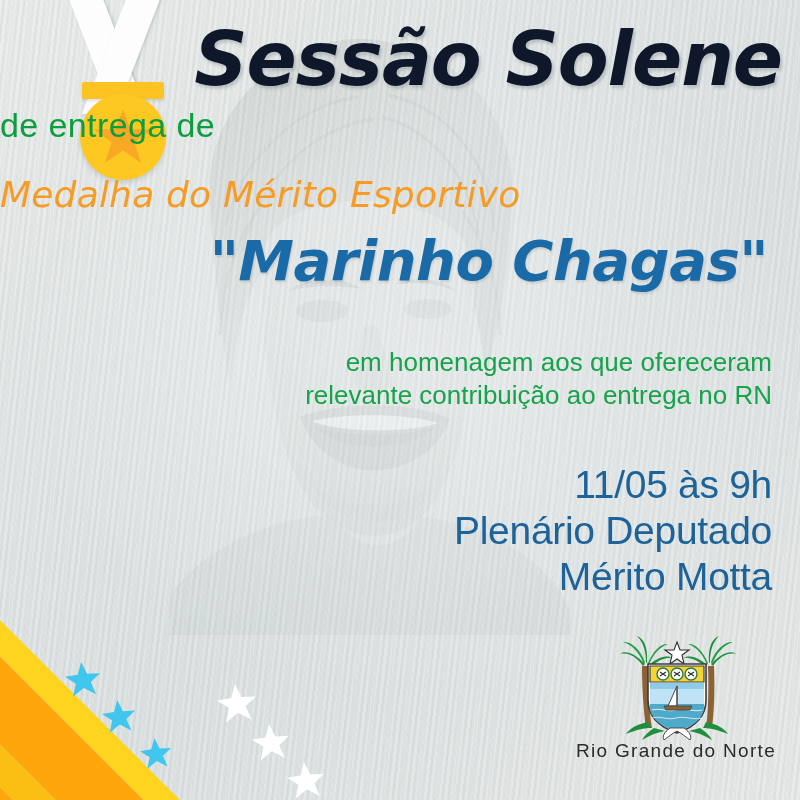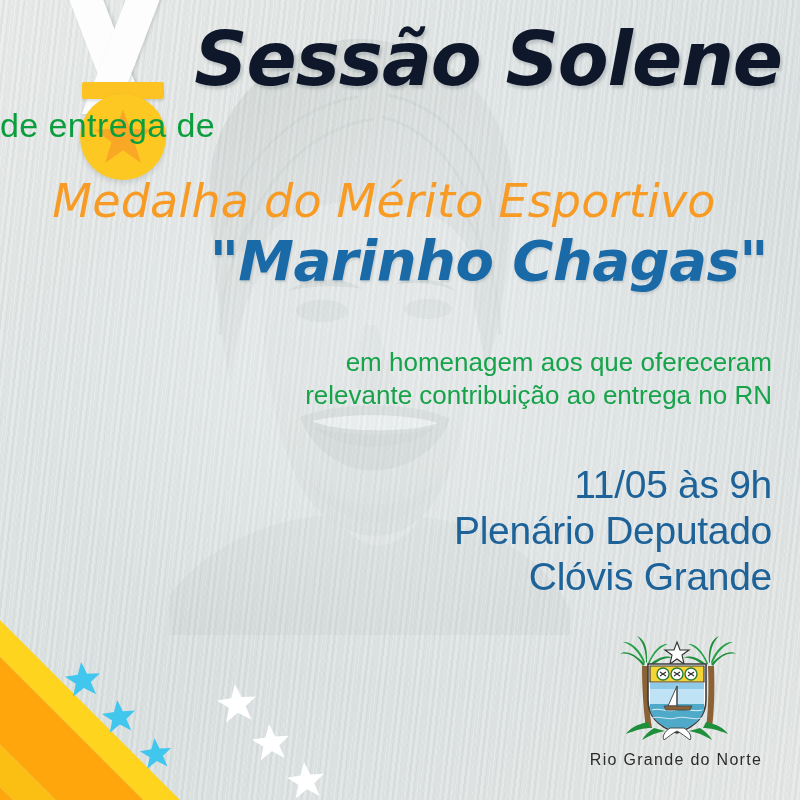--- a/index.html
+++ b/index.html
@@ -88,23 +88,23 @@
     letter-spacing:-1px;color:#0f172a;
     text-shadow:2px 3px 3px rgba(120,130,135,.35);
   }
   .title-sub{
     left:0;right:280px;top:106px;text-align:left;
     font-family:"Liberation Sans",sans-serif;
     font-size:34px;font-weight:400;color:#0c9e3e;
     letter-spacing:.4px;
   }
   .title-medal{
-    left:0;right:32px;top:174px;text-align:center;
+    left:0;right:32px;top:174px;text-align:left;
     font-family:"DejaVu Sans",sans-serif;
-    font-size:46px;font-weight:400;font-style:italic;
+    font-size:36px;font-weight:400;font-style:italic;
     color:#f79b24;letter-spacing:.2px;
   }
   .title-name{
     left:0;right:32px;top:228px;text-align:right;
     font-family:"DejaVu Sans",sans-serif;
     font-size:56px;font-weight:700;font-style:italic;
     color:#1a6aa8;letter-spacing:-.5px;
     text-shadow:1px 2px 2px rgba(120,130,135,.25);
   }
   .homage{
@@ -121,21 +121,21 @@
     color:#1d6399;letter-spacing:-.3px;
   }
   .info div{white-space:nowrap;}
 
   
   .logo{position:absolute;left:570px;top:636px;width:212px;height:152px;}
   .logo-coat{position:absolute;left:48px;top:0;width:118px;height:104px;}
   .logo-l1{
     position:absolute;left:0;right:0;top:104px;text-align:center;
     font-family:"Liberation Sans",sans-serif;
-    font-size:16px;color:#2b2b2b;letter-spacing:1.3px;margin-top:11px;
+    font-size:19px;color:#2b2b2b;letter-spacing:1.3px;
   }
   .logo-l2{
     position:absolute;left:0;right:0;top:124px;text-align:center;
     font-family:"Liberation Sans",sans-serif;
     font-size:16.5px;font-weight:700;color:#101010;letter-spacing:.2px;
   }
 </style>
 </head>
 <body>
 
@@ -227,21 +227,21 @@
   <div class="t title-name">"Marinho Chagas"</div>
 
   <div class="t homage">
     <div>em homenagem aos que ofereceram</div>
     <div>relevante contribuição ao entrega no RN</div>
   </div>
 
   <div class="t info">
     <div>11/05 às 9h</div>
     <div>Plenário Deputado</div>
-    <div>Clóvis Grande</div>
+    <div>Mérito Motta</div>
   </div>
 
   <div class="logo">
     <div class="logo-coat">
       <svg viewBox="0 0 118 104" width="118" height="104">
 
         <g>
           <path d="M24 30 C24 56 26 78 28 92 L34 92 C31 76 30 54 31 30 Z" fill="#8a6236"></path>
           <path d="M27 28 C16 16 6 14 2 18 C10 16 19 21 25 30 Z" fill="#1f8f3c"></path>
           <path d="M27 26 C22 12 12 5 5 6 C14 9 21 16 26 28 Z" fill="#24a045"></path>

